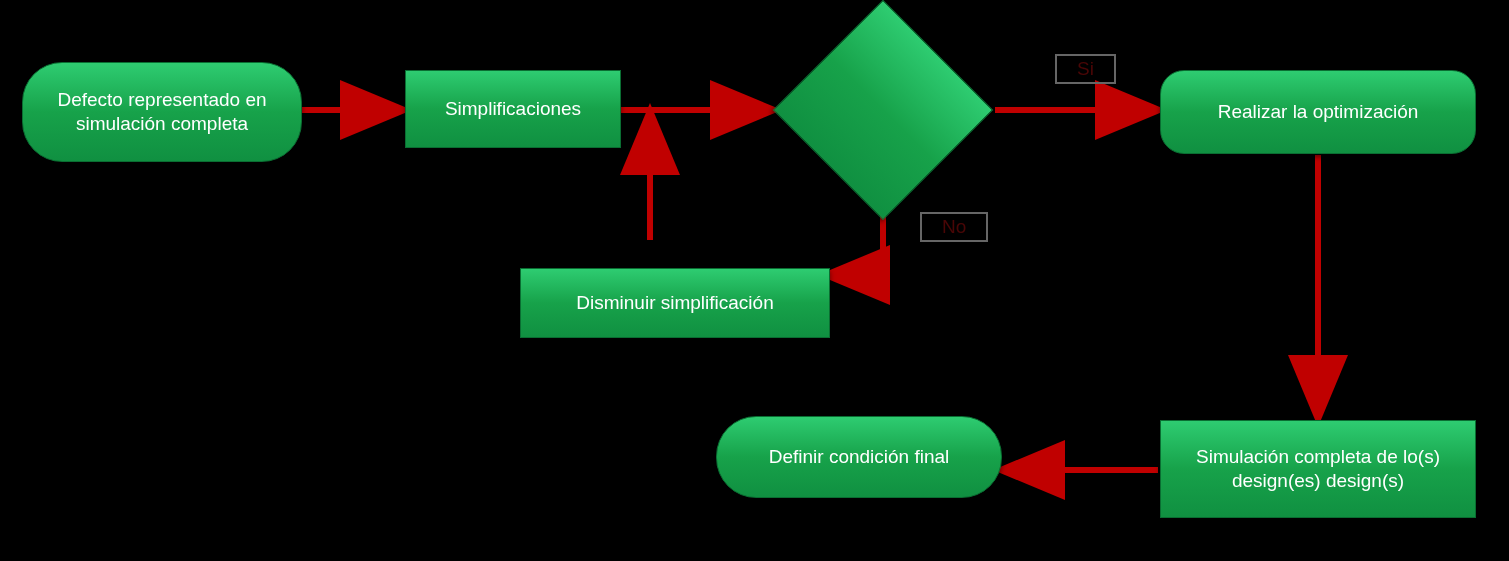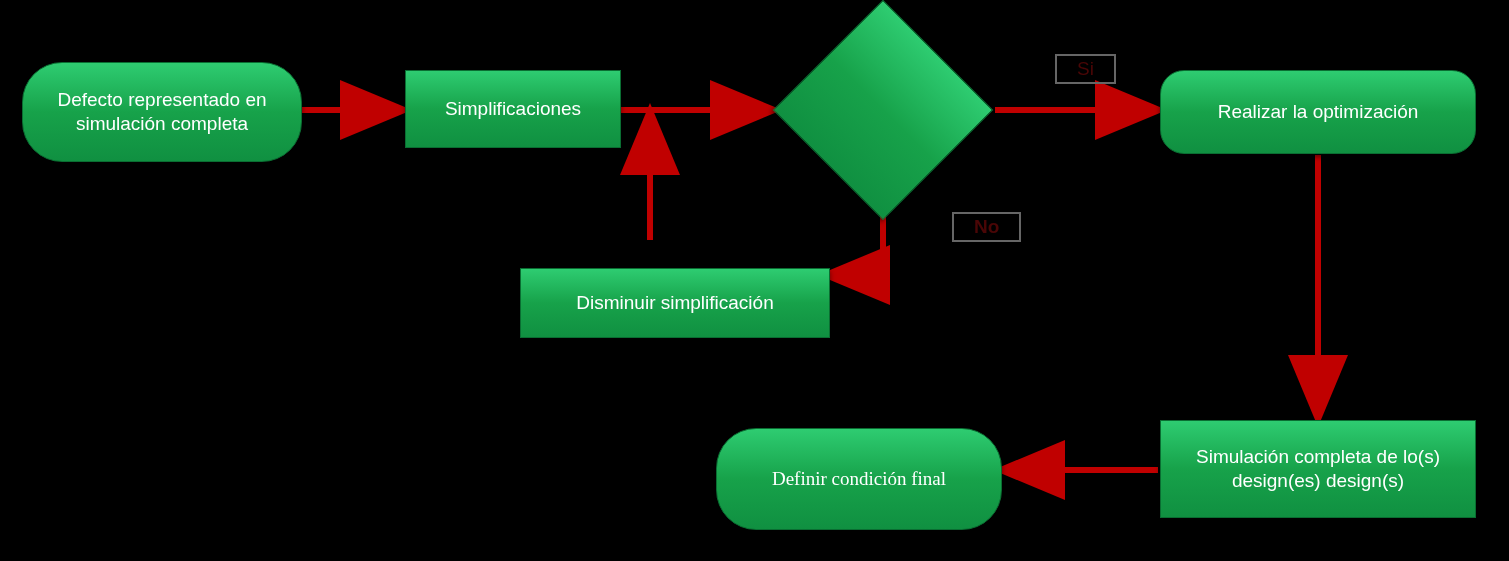--- a/index.html
+++ b/index.html
@@ -116,23 +116,23 @@
 </div>
 
 <div class="node rect" style="left:1160px; top:70px; width:316px; height:84px;border-radius:24px;">
   <span>Realizar la optimización</span>
 </div>
 
 <div class="node rect" style="left:1160px; top:420px; width:316px; height:98px;">
   <span>Simulación completa de lo(s) design(es) design(s)</span>
 </div>
 
-<div class="node rounded" style="left:716px; top:428px; width:286px; height:102px;font-family:Liberation Serif, serif;">
+<div class="node rounded" style="left:716px; top:416px; width:286px; height:82px;">
   <span>Definir condición final</span>
 </div>
 
 <div class="label-box" style="left:1055px; top:54px;">
   <span>Si</span>
 </div>
 
-<div class="label-box" style="left:952px; top:212px;font-weight:bold;">
+<div class="label-box" style="left:920px; top:212px;">
   <span>No</span>
 </div>
 
 </body></html>

